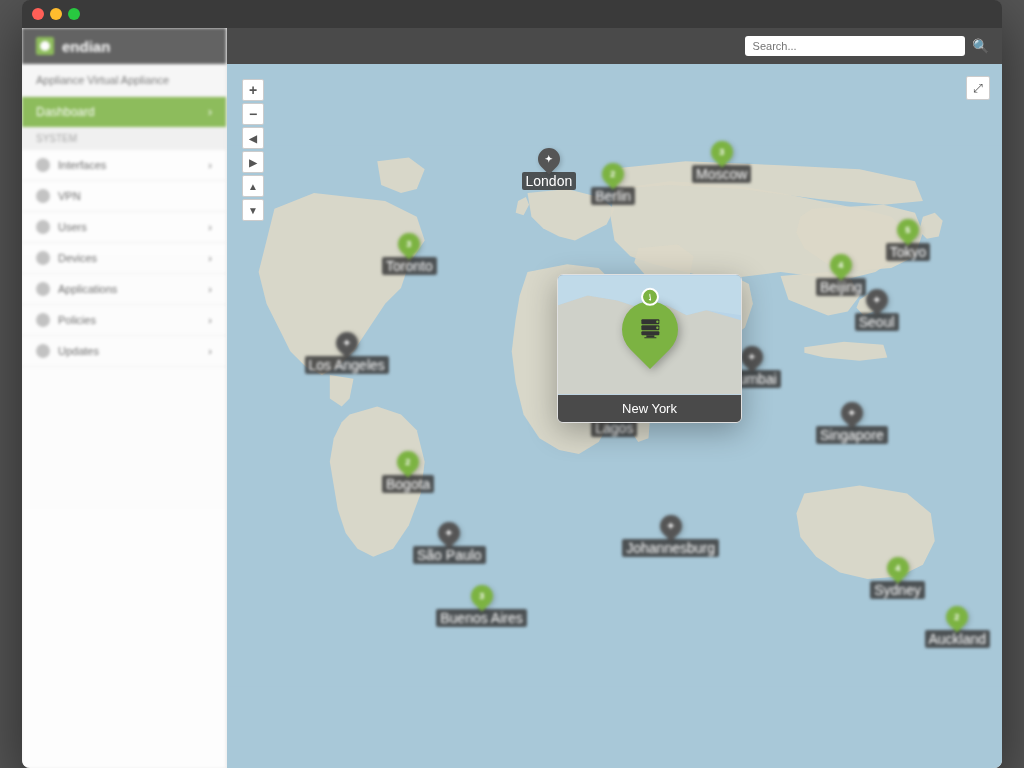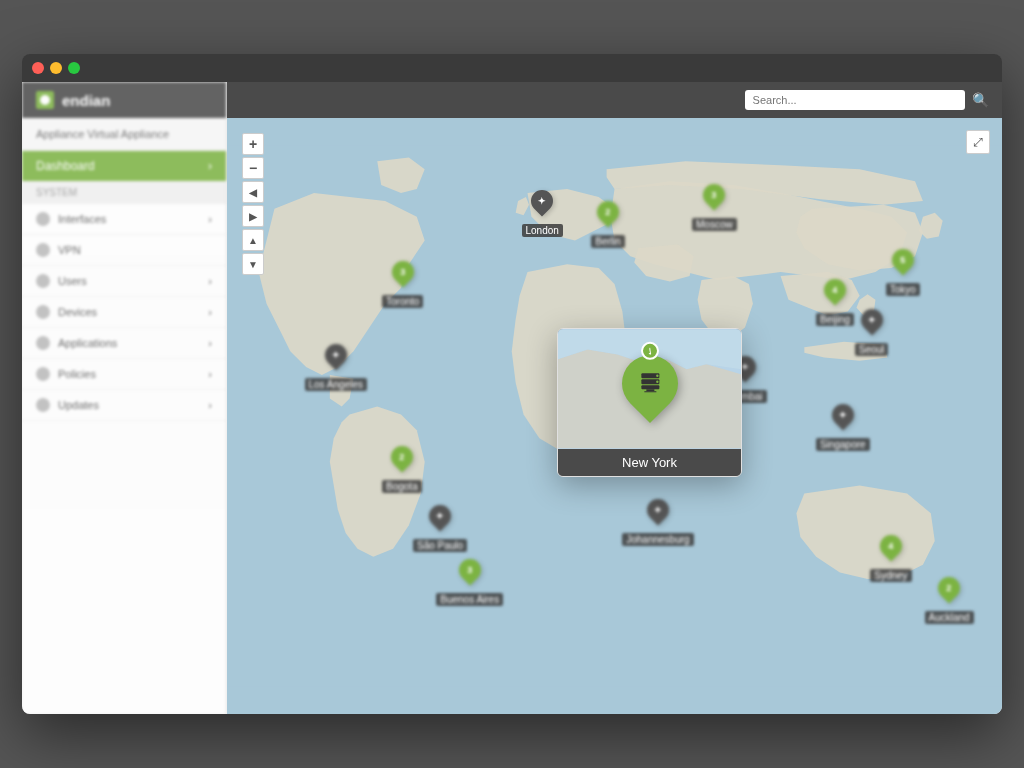--- a/index.html
+++ b/index.html
@@ -7,21 +7,21 @@
       background: #555;
       display: flex;
       justify-content: center;
       align-items: center;
       height: 100vh;
       font-family: -apple-system, BlinkMacSystemFont, 'Segoe UI', sans-serif;
     }
 
     .browser-window {
       width: 980px;
-      height: 660px;
+      height: 768px;
       border-radius: 8px;
       overflow: hidden;
       box-shadow: 0 20px 60px rgba(0,0,0,0.5);
       display: flex;
       flex-direction: column;
     }
 
     .titlebar {
       background: #3a3a3a;
       height: 28px;
@@ -315,24 +315,24 @@
     .mpin-head-inner {
       transform: rotate(45deg);
       color: #fff;
       font-size: 9px;
       font-weight: bold;
     }
 
     .mpin-label {
       background: rgba(60,60,60,0.85);
       color: #fff;
-      font-size: 10px;
+      font-size: 14px;
       padding: 1px 4px;
       border-radius: 2px;
-      margin-top: 12px;
+      margin-top: 2px;
       white-space: nowrap;
     }
 
     .mpin-green .mpin-head { background: #7cb342; }
     .mpin-dark .mpin-head { background: #555; }
 
     
     .map-controls {
       position: absolute;
       top: 15px;

